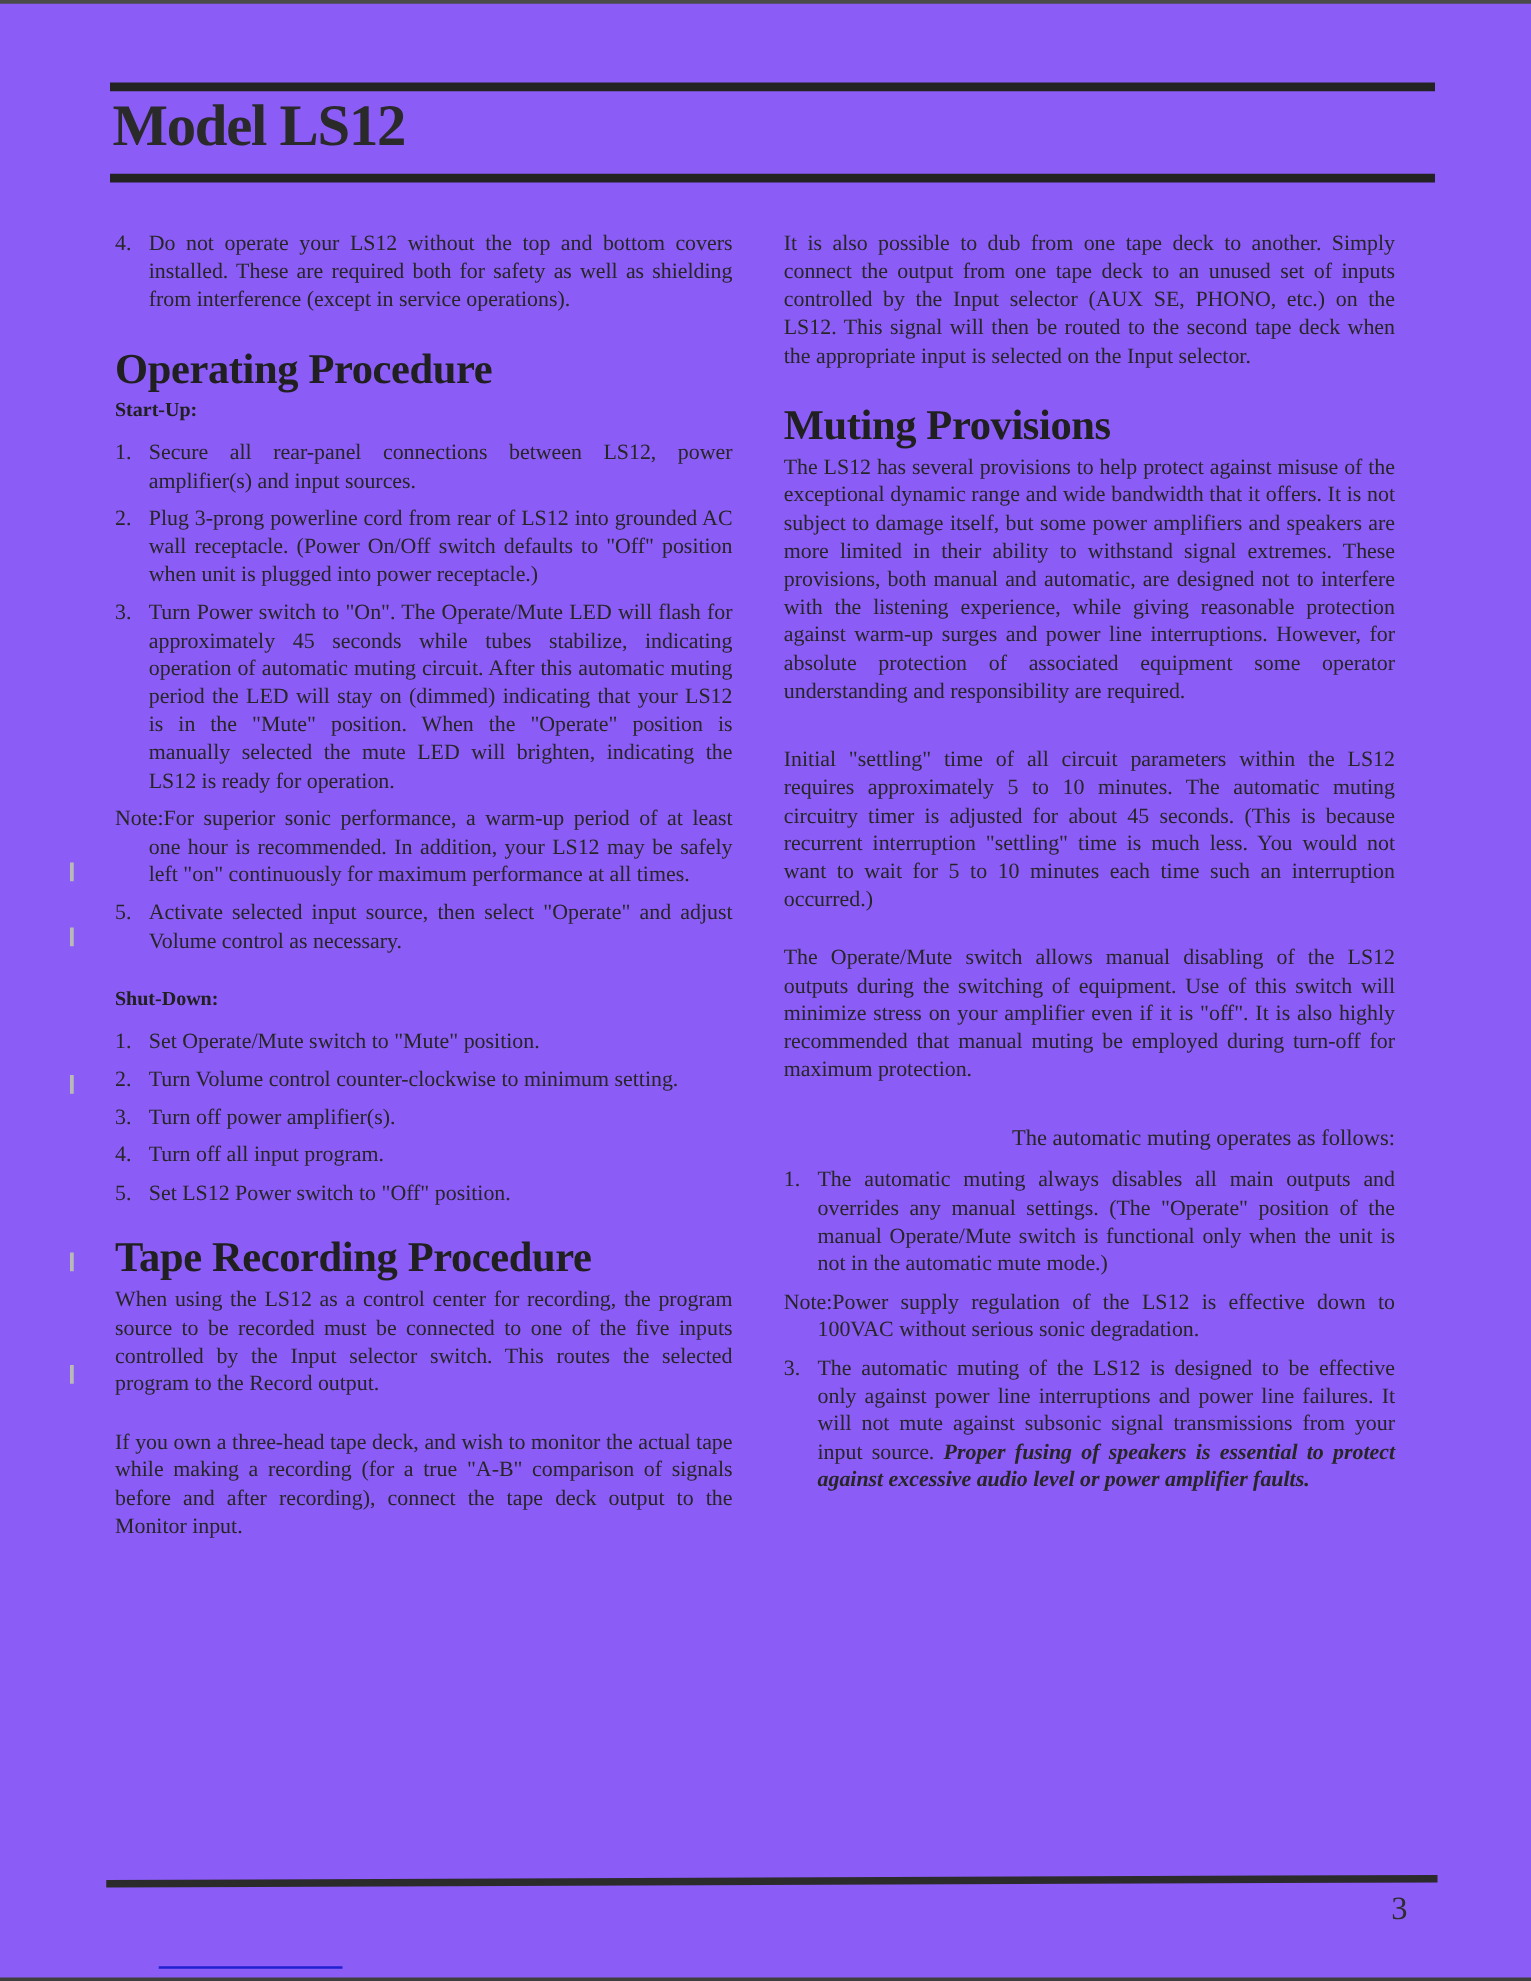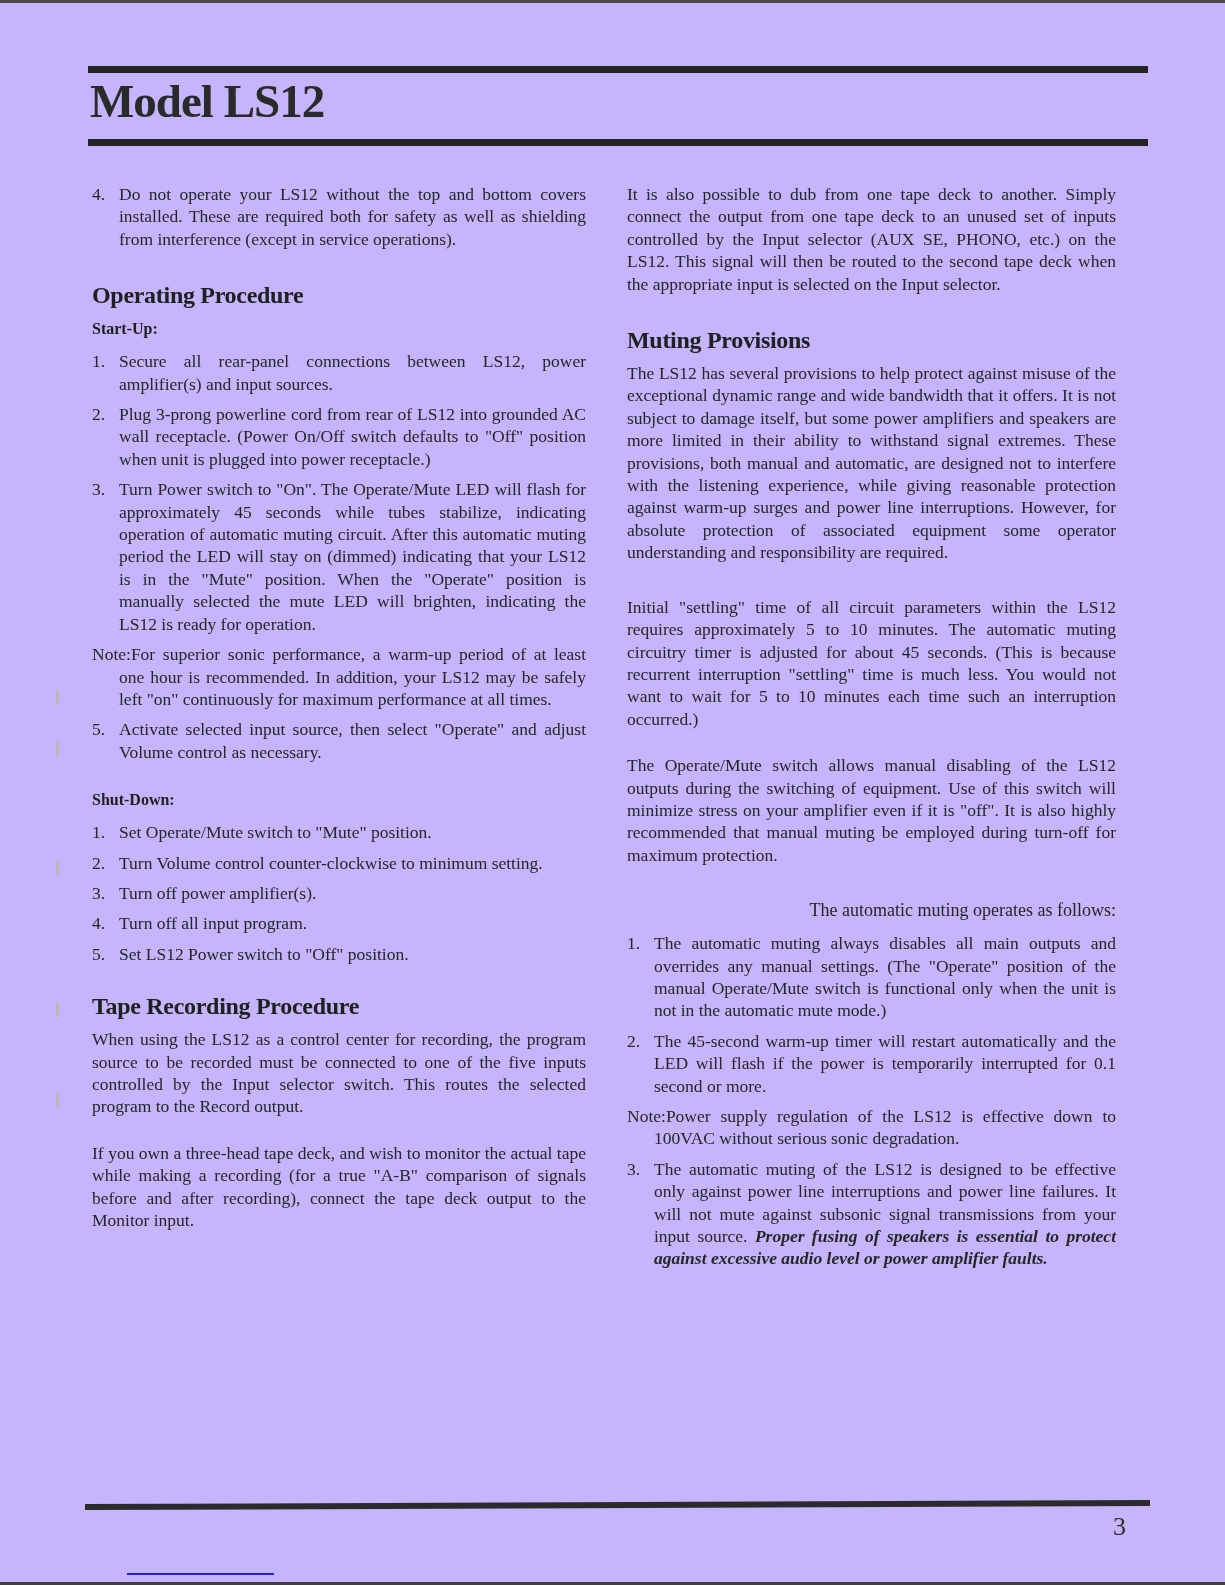--- a/index.html
+++ b/index.html
@@ -1,20 +1,20 @@
 <!DOCTYPE html>
 <html><head>
 <meta charset="utf-8">
 <style>
   html,body{margin:0;padding:0;background:#e8e8e6;}
   .page{
     position:relative;
     width:1225px;height:1585px;
     margin:0 auto;
-    background:#c4b5fd;
+    background:#8b5cf6;
     font-family:"Liberation Serif","DejaVu Serif",serif;
     color:#262626;
     overflow:hidden;
   }
   .scan-edge-top{position:absolute;top:0;left:0;width:100%;height:3px;background:#4a4a48;}
   .scan-edge-bottom{position:absolute;bottom:0;left:0;width:100%;height:3px;background:#3f3f3d;}
   .rule{position:absolute;left:88px;width:1060px;height:7px;background:#232323;}
   .rule.r1{top:66px;}
   .rule.r2{top:139px;}
   .doc-title{
@@ -29,21 +29,21 @@
     position:absolute;left:1096px;top:1512px;width:30px;
     font-size:26px;color:#2d2d2d;text-align:right;
   }
   .blue-mark{position:absolute;left:127px;top:1573px;width:147px;height:2px;background:#2121cf;}
   .margin-tick{position:absolute;left:56px;width:3px;height:15px;background:#b9b9b5;}
 
   .col{position:absolute;top:183px;font-size:17.5px;line-height:22.4px;text-align:justify;}
   .col-left{left:92px;width:494px;}
   .col-right{left:627px;width:489px;}
 
-  .h2{font-size:24px;font-weight:bold;line-height:35px;color:#202020;text-align:left;letter-spacing:-0.3px;}
+  .h2{font-size:34px;font-weight:bold;line-height:35px;color:#202020;text-align:left;letter-spacing:-0.3px;}
   .h3{font-size:16px;font-weight:bold;line-height:26px;color:#202020;text-align:left;}
   .mt-sec{margin-top:28px;}
   .mt-sub{margin-top:3px;}
   .para{margin-top:0;}
   .gap-md{margin-top:24px;}
   .gap-lg{margin-top:32px;}
   .li{padding-left:27px;text-indent:-27px;margin-top:8px;}
   .li .num{display:inline-block;min-width:27px;text-indent:0;}
   .lead{font-size:18px;line-height:25px;text-align:right;}
   .emph{font-weight:bold;font-style:italic;}
@@ -116,23 +116,20 @@
     <div class="para" style="margin-top:4px;">The LS12 has several provisions to help protect against misuse of the exceptional dynamic range and wide bandwidth that it offers. It is not subject to damage itself, but some power amplifiers and speakers are more limited in their ability to withstand signal extremes. These provisions, both manual and automatic, are designed not to interfere with the listening experience, while giving reasonable protection against warm-up surges and power line interruptions. However, for absolute protection of associated equipment some operator understanding and responsibility are required.</div>
     <div class="para gap-lg">Initial "settling" time of all circuit parameters within the LS12 requires approximately 5 to 10 minutes. The automatic muting circuitry timer is adjusted for about 45 seconds. (This is because recurrent interruption "settling" time is much less. You would not want to wait for 5 to 10 minutes each time such an interruption occurred.)</div>
     <div class="para gap-md">The Operate/Mute switch allows manual disabling of the LS12 outputs during the switching of equipment. Use of this switch will minimize stress on your amplifier even if it is "off". It is also highly recommended that manual muting be employed during turn-off for maximum protection.</div>
 
     <div class="lead gap-lg">The automatic muting operates as follows:</div>
 
     <div class="li" style="margin-top:9px;">
       <span class="num">1.</span><span>The automatic muting always disables all main outputs and overrides any manual settings. (The "Operate" position of the manual Operate/Mute switch is functional only when the unit is not in the automatic mute mode.)</span>
     </div>
     <div class="li">
-      <span class="num">2.</span><span>The 45-second warm-up timer will restart automatically and the LED will flash if the power is temporarily interrupted for 0.1 second or more.</span>
-    </div>
-    <div class="li">
       <span class="num">Note:</span><span>Power supply regulation of the LS12 is effective down to 100VAC without serious sonic degradation.</span>
     </div>
     <div class="li">
       <span class="num">3.</span><span>The automatic muting of the LS12 is designed to be effective only against power line interruptions and power line failures. It will not mute against subsonic signal transmissions from your input source. </span><span class="emph">Proper fusing of speakers is essential to protect against excessive audio level or power amplifier faults.</span>
     </div>
 
   </div>
 
   <div class="footer-rule"></div>
   <div class="page-number">3</div>

